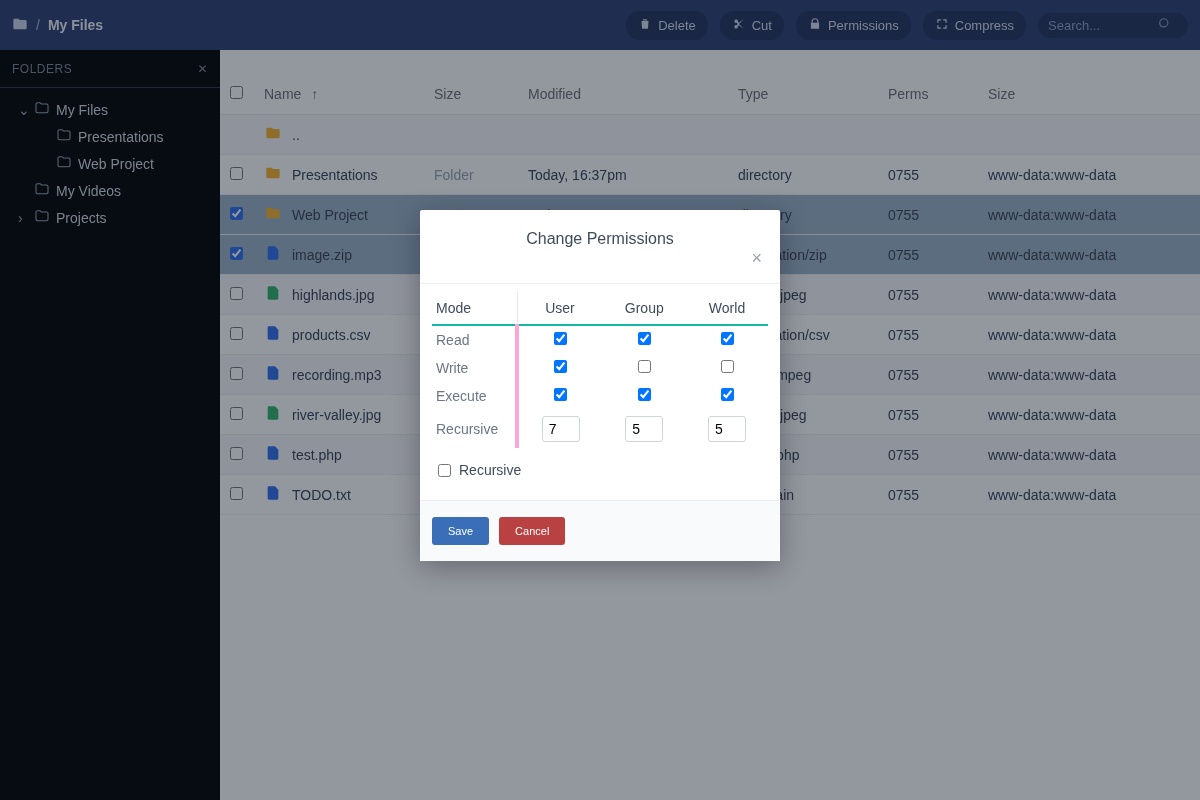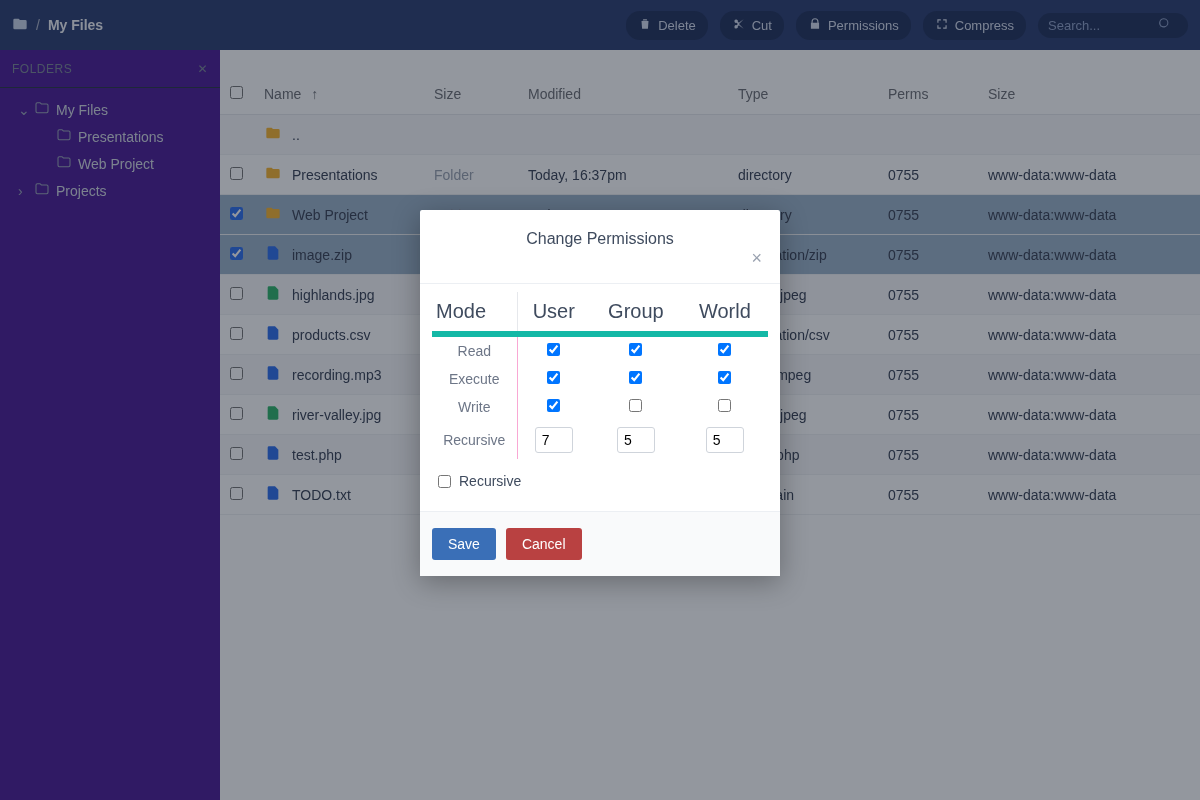--- a/index.html
+++ b/index.html
@@ -52,21 +52,21 @@
   font-size: 13px;
   outline: none;
   width: 110px;
 }
 .search-wrap input::placeholder { color: #8fa0c7; }
 .search-wrap .sicon { color: #8fa0c7; }
 
 .main { display: flex; height: calc(800px - 50px); }
 .sidebar {
   width: 220px;
-  background: #4c1d95;
+  background: #000000;
   color: #cfd6e1;
   display: flex;
   flex-direction: column;
 }
 .sb-header {
   height: 38px;
   display: flex;
   align-items: center;
   padding: 0 12px;
   color: #7c8798;
@@ -130,36 +130,36 @@
 }
 .modal-head {
   padding:20px 18px 14px;
   display:flex; align-items:center;flex-direction:column;
 }
 .modal-title { color:#3f4b5e; font-size:16px; font-weight:500;}
 .modal-close { margin-left:auto; color:#9aa2b0; cursor:pointer; font-size:18px;}
 .modal-body { padding: 8px 12px 18px; border-top:1px solid #eceff3;}
 table.perm { width:100%; border-collapse:collapse; }
 table.perm th {
-  font-weight:500; color:#3f4b5e; border-bottom:6px solid #14b8a6;
-  padding:8px 4px; font-size:20px; text-align:center;
+  font-weight:500; color:#3f4b5e; border-bottom:2px solid #14b8a6;
+  padding:8px 4px; font-size:14px; text-align:center;
 }
 table.perm th:first-child { text-align:left; border-right:1px solid #e6e8ec;}
 table.perm td { padding:6px 4px; text-align:center; color:#6d7687; }
-table.perm td:first-child { text-align:center; border-right:1px solid #f9a8d4; color:#6d7687;}
+table.perm td:first-child { text-align:left; border-right:4px solid #f9a8d4; color:#6d7687;}
 .perm-input {
   width:38px; height:26px; border:1px solid #cfd4db; border-radius:3px;
   text-align:left; padding:0 6px; font-size:14px;
 }
 .recursive-row { padding: 14px 6px 4px; color:#3f4b5e; display:flex; align-items:center; gap:8px;}
 .modal-foot {
   padding:16px 12px; border-top:1px solid #eceff3; background:#f9fafb;
   display:flex; gap:10px;
 }
-.btn { padding:8px 16px; border-radius:3px; font-size:14px; border:none; cursor:pointer; color:#fff;}
+.btn { padding:8px 16px; border-radius:3px; font-size:11px; border:none; cursor:pointer; color:#fff;}
 .btn-primary { background:#3a6fb7; }
 .btn-danger  { background:#b94141; }
 
 svg.icon { width:14px; height:14px; }
 svg.icon16 { width:16px; height:16px; }
 </style>
 </head>
 <body>
 
 <div class="topbar">
@@ -228,20 +228,27 @@
           <span class="label">Presentations</span>
         </div>
         <div class="tree-item depth1">
           <span class="caret"></span>
           <span class="foldicon"><svg class="icon16" viewBox="0 0 24 24" fill="none" stroke="#9aa5b8" stroke-width="1.6">
               <path d="M3 6a2 2 0 0 1 2-2h4l2 2h8a2 2 0 0 1 2 2v9a2 2 0 0 1-2 2H5a2 2 0 0 1-2-2V6z"></path>
             </svg></span>
           <span class="label">Web Project</span>
         </div>
         <div class="tree-item">
+          <span class="caret"></span>
+          <span class="foldicon"><svg class="icon16" viewBox="0 0 24 24" fill="none" stroke="#9aa5b8" stroke-width="1.6">
+              <path d="M3 6a2 2 0 0 1 2-2h4l2 2h8a2 2 0 0 1 2 2v9a2 2 0 0 1-2 2H5a2 2 0 0 1-2-2V6z"></path>
+            </svg></span>
+          <span class="label">My Videos</span>
+        </div>
+        <div class="tree-item">
           <span class="caret">›</span>
           <span class="foldicon"><svg class="icon16" viewBox="0 0 24 24" fill="none" stroke="#9aa5b8" stroke-width="1.6">
               <path d="M3 6a2 2 0 0 1 2-2h4l2 2h8a2 2 0 0 1 2 2v9a2 2 0 0 1-2 2H5a2 2 0 0 1-2-2V6z"></path>
             </svg></span>
           <span class="label">Projects</span>
         </div>
       </div>
   </div>
 
   <div class="content">
@@ -443,30 +450,30 @@
         </tr>
       </thead>
       <tbody id="perm-rows">
           <tr>
             <td>Read</td>
             <td><input type="checkbox" class="chk" checked="" style=""></td>
             <td><input type="checkbox" class="chk" checked="" style=""></td>
             <td><input type="checkbox" class="chk" checked="" style=""></td>
           </tr>
           <tr>
+            <td>Write</td>
+            <td><input type="checkbox" class="chk" checked="" style=""></td>
+            <td><input type="checkbox" class="chk" style=""></td>
+            <td><input type="checkbox" class="chk" style=""></td>
+          </tr>
+          <tr>
             <td>Execute</td>
             <td><input type="checkbox" class="chk" checked="" style=""></td>
             <td><input type="checkbox" class="chk" checked="" style=""></td>
             <td><input type="checkbox" class="chk" checked="" style=""></td>
-          </tr>
-          <tr>
-            <td>Write</td>
-            <td><input type="checkbox" class="chk" checked="" style=""></td>
-            <td><input type="checkbox" class="chk" style=""></td>
-            <td><input type="checkbox" class="chk" style=""></td>
           </tr>
           <tr>
             <td>Recursive</td>
             <td><input class="perm-input" value="7" style=""></td>
             <td><input class="perm-input" value="5" style=""></td>
             <td><input class="perm-input" value="5" style=""></td>
           </tr>
         </tbody>
     </table>
     <div class="recursive-row">

